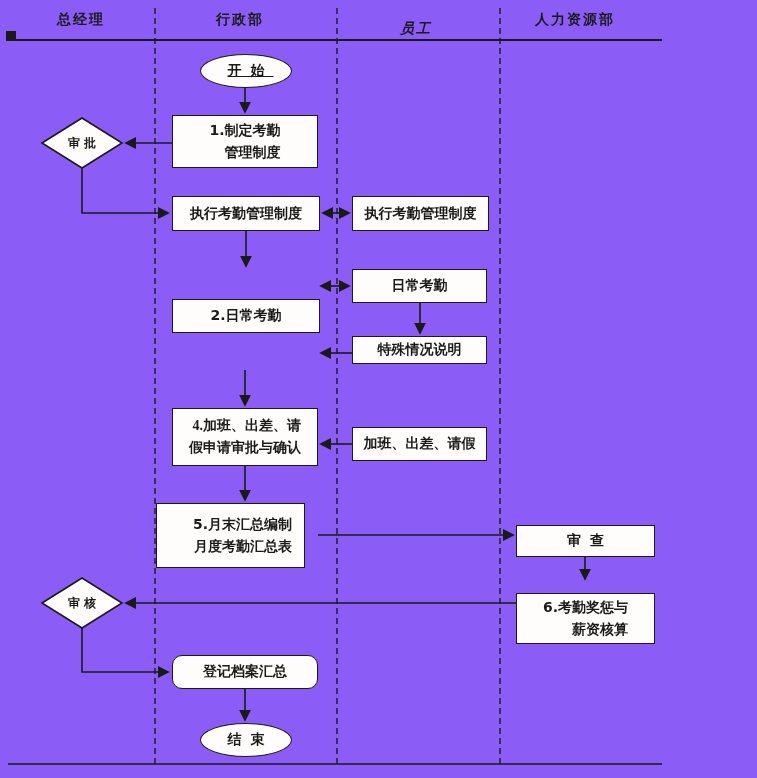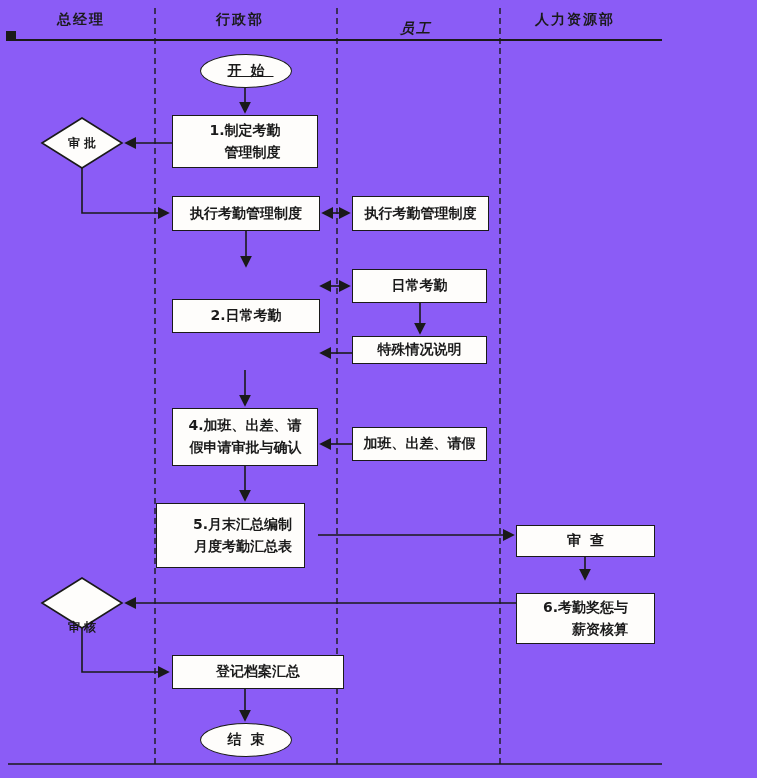--- a/index.html
+++ b/index.html
@@ -80,30 +80,30 @@
   <div class="diamond-label" style="left:82px;top:143px;">审批</div>
 
   <div class="node box" style="left:172px;top:196px;width:148px;height:35px;">执行考勤管理制度</div>
   <div class="node box" style="left:352px;top:196px;width:137px;height:35px;">执行考勤管理制度</div>
 
   <div class="node box" style="left:172px;top:269px;width:148px;height:34px;margin-top:30px;">2.日常考勤</div>
   <div class="node box" style="left:352px;top:269px;width:135px;height:34px;">日常考勤</div>
 
   <div class="node box" style="left:352px;top:336px;width:135px;height:28px;">特殊情况说明</div>
 
-  <div class="node box align-left" style="left:172px;top:408px;width:146px;height:58px;">4.加班、出差、请
+  <div class="node box align-left" style="left:172px;top:408px;width:146px;height:58px;font-family:Liberation Serif, serif;">4.加班、出差、请
 假申请审批与确认</div>
   <div class="node box" style="left:352px;top:427px;width:135px;height:34px;">加班、出差、请假</div>
 
   <div class="node box align-left" style="left:156px;top:503px;width:149px;height:65px;padding-left:24px;">5.月末汇总编制
 月度考勤汇总表</div>
 
   <div class="node box spaced" style="left:516px;top:525px;width:139px;height:32px;">审查</div>
   <div class="node box align-left" style="left:516px;top:582px;width:139px;height:51px;margin-top:11px;">6.考勤奖惩与
 薪资核算</div>
 
-  <div class="diamond-label" style="left:82px;top:603px;margin-top:24px;">审核</div>
+  <div class="diamond-label" style="left:82px;top:603px;">审核</div>
 
-  <div class="node box" style="left:172px;top:655px;width:172px;height:34px;">登记档案汇总</div>
+  <div class="node box" style="left:172px;top:655px;width:146px;height:34px;border-radius:10px;">登记档案汇总</div>
 
   <div class="node ellipse spaced" style="left:200px;top:723px;width:92px;height:34px;">结束</div>
 
 </div>
 
 </body></html>

